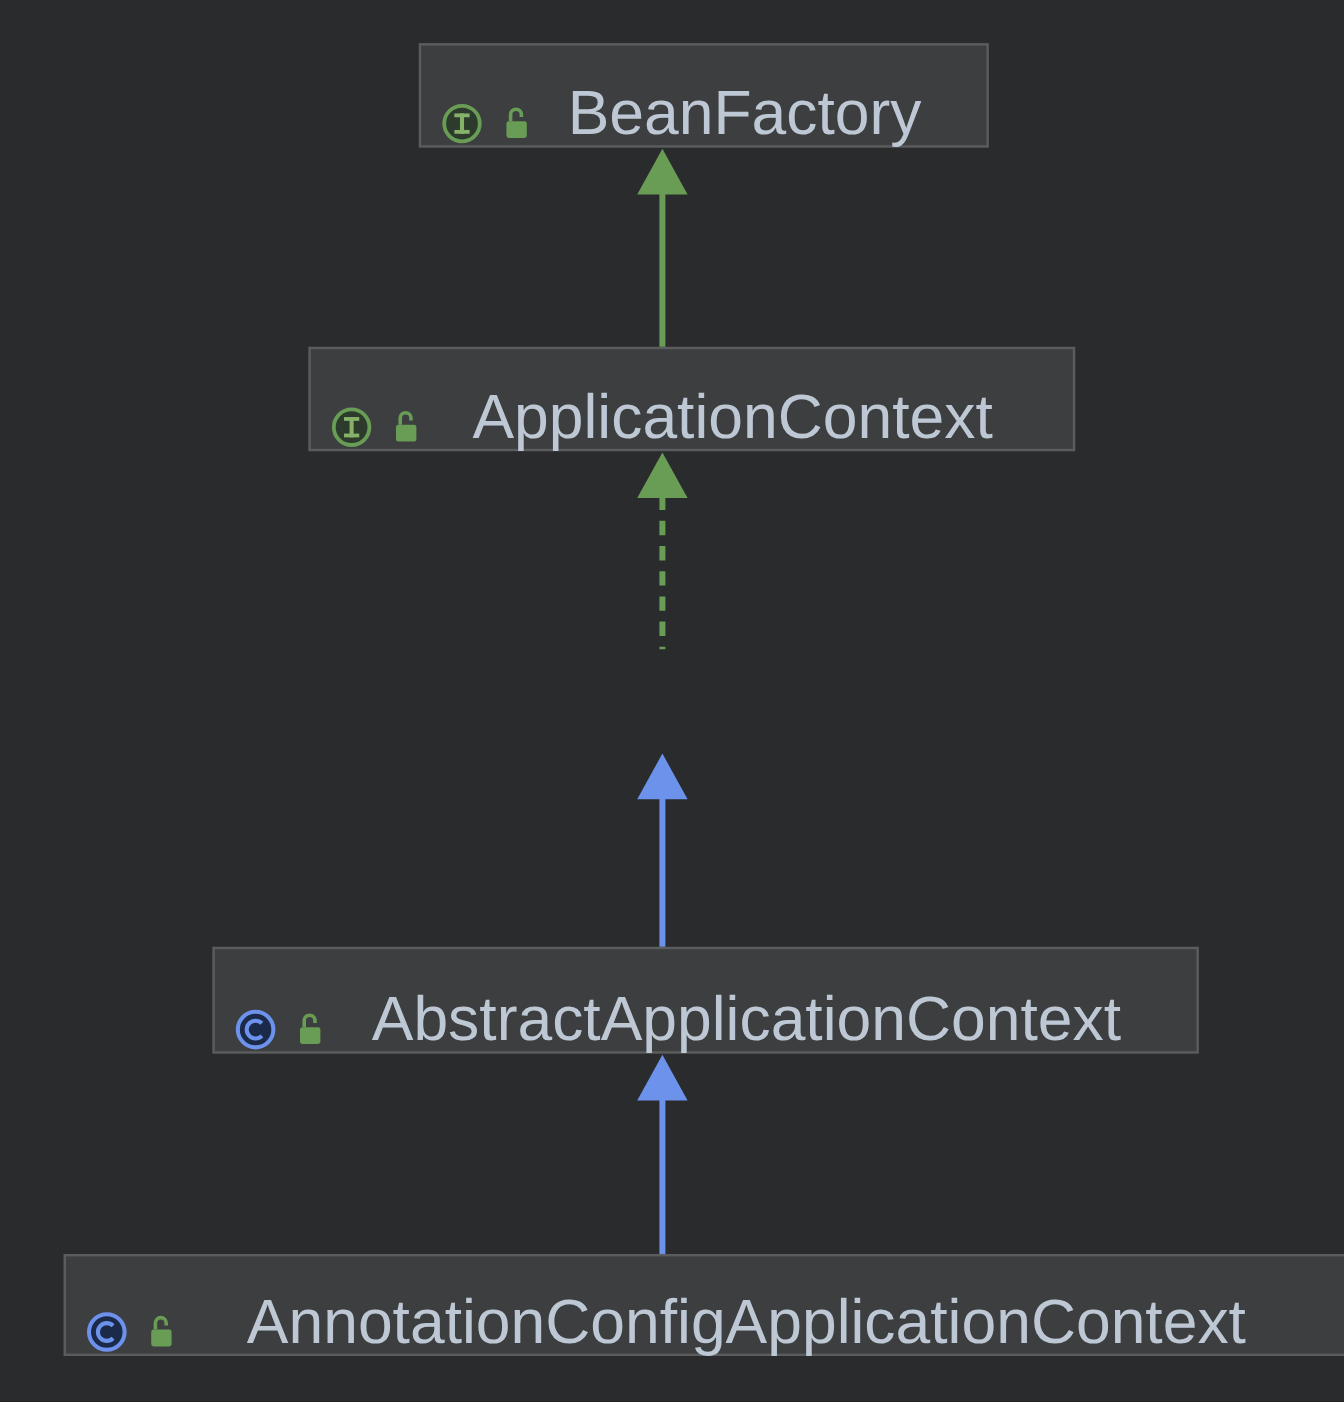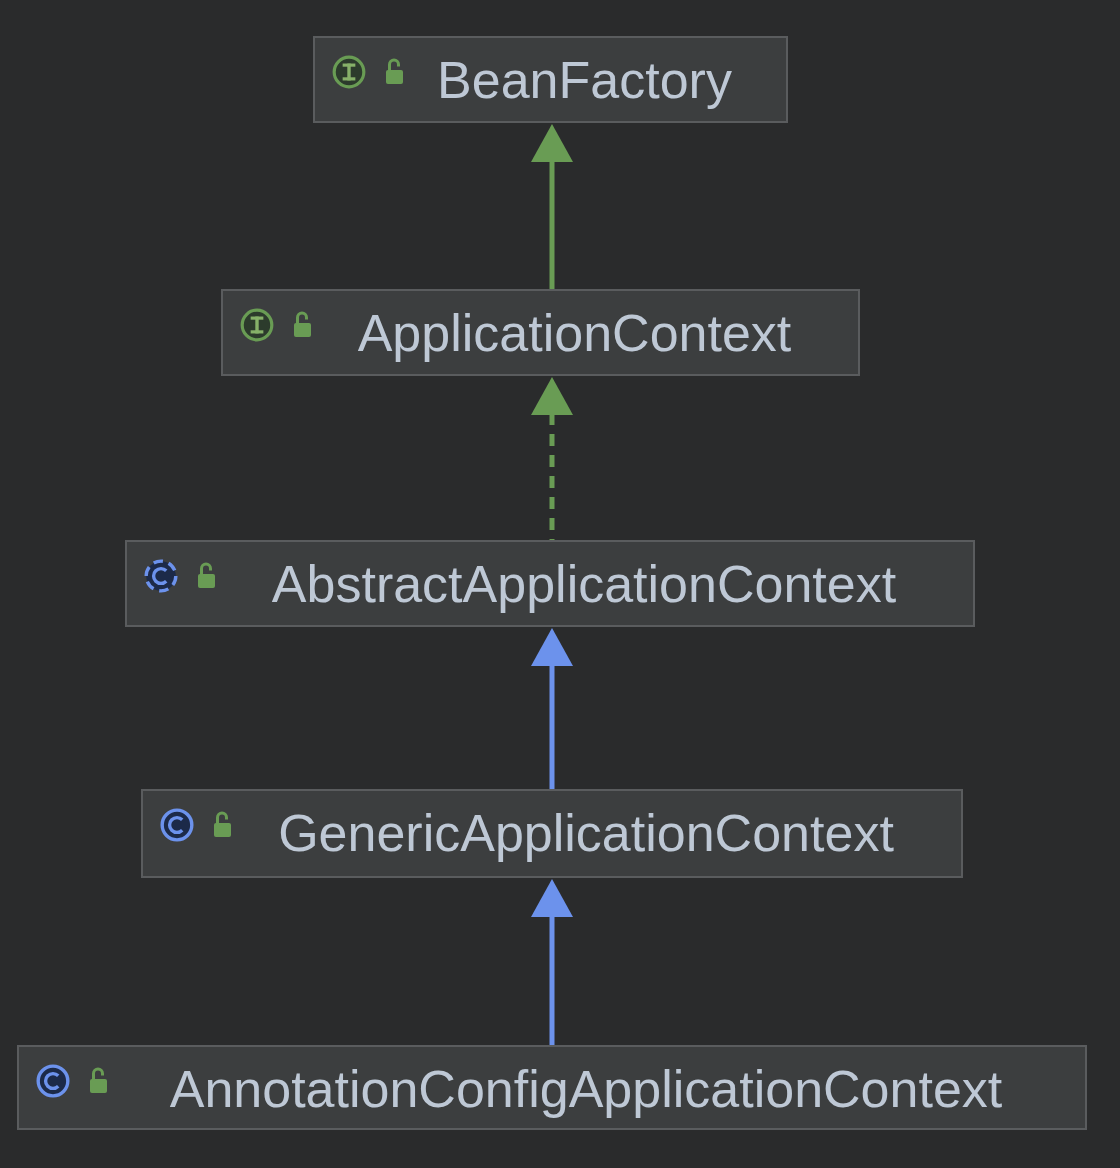--- a/index.html
+++ b/index.html
@@ -9,22 +9,23 @@
     background:var(--bg,#2A2B2C);
     overflow:hidden;
     font-family:"Liberation Sans", sans-serif;
   }
   .node{
     position:absolute;
     box-sizing:border-box;
     background:var(--node-fill,#3C3E3F);
     border:2px solid var(--node-border,#5A5C5E);
     display:flex;
-    align-items:flex-start;
-    padding:16px 16px;
+    align-items:flex-end;
+    padding:0 16px;
+    margin-left:36px;
   }
   .icon-group{
     display:flex;
     align-items:center;
     gap:12px;
     flex:0 0 auto;
   }
   .label{
     flex:1 1 auto;
     text-align:center;
@@ -94,46 +95,33 @@
         <rect class="iface-glyph" x="11" y="22" width="12" height="3"></rect>
       </svg>
       <svg width="28" height="30" viewBox="0 0 28 30">
         <path class="lock-shackle" d="M10.5 13 V 7.5 A 4.5 4.5 0 0 1 19.5 7.5 V 9.5"></path>
         <rect class="lock-body" x="7" y="13" width="17" height="14" rx="2"></rect>
       </svg>
     </span>
     <span class="label">ApplicationContext</span>
   </div>
 
-  <div class="node" style="left:125px;top:540px;width:850px;height:87px;">
-    <span class="icon-group">
-      <svg width="36" height="36" viewBox="0 0 34 34">
-        <circle class="cls-ring dashed" cx="17" cy="17" r="14"></circle>
-        <path class="cls-glyph" d="M 21.95 12.05 A 7 7 0 1 0 21.95 21.95"></path>
-      </svg>
-      <svg width="28" height="30" viewBox="0 0 28 30">
-        <path class="lock-shackle" d="M10.5 13 V 7.5 A 4.5 4.5 0 0 1 19.5 7.5 V 9.5"></path>
-        <rect class="lock-body" x="7" y="13" width="17" height="14" rx="2"></rect>
-      </svg>
-    </span>
-    <span class="label">AbstractApplicationContext</span>
-  </div>
 
   <div class="node" style="left:141px;top:789px;width:822px;height:89px;">
     <span class="icon-group">
       <svg width="36" height="36" viewBox="0 0 34 34">
         <circle class="cls-ring" cx="17" cy="17" r="14"></circle>
         <path class="cls-glyph" d="M 21.95 12.05 A 7 7 0 1 0 21.95 21.95"></path>
       </svg>
       <svg width="28" height="30" viewBox="0 0 28 30">
         <path class="lock-shackle" d="M10.5 13 V 7.5 A 4.5 4.5 0 0 1 19.5 7.5 V 9.5"></path>
         <rect class="lock-body" x="7" y="13" width="17" height="14" rx="2"></rect>
       </svg>
     </span>
-    <span class="label">GenericApplicationContext</span>
+    <span class="label">AbstractApplicationContext</span>
   </div>
 
   <div class="node" style="left:17px;top:1045px;width:1070px;height:85px;">
     <span class="icon-group">
       <svg width="36" height="36" viewBox="0 0 34 34">
         <circle class="cls-ring" cx="17" cy="17" r="14"></circle>
         <path class="cls-glyph" d="M 21.95 12.05 A 7 7 0 1 0 21.95 21.95"></path>
       </svg>
       <svg width="28" height="30" viewBox="0 0 28 30">
         <path class="lock-shackle" d="M10.5 13 V 7.5 A 4.5 4.5 0 0 1 19.5 7.5 V 9.5"></path>

